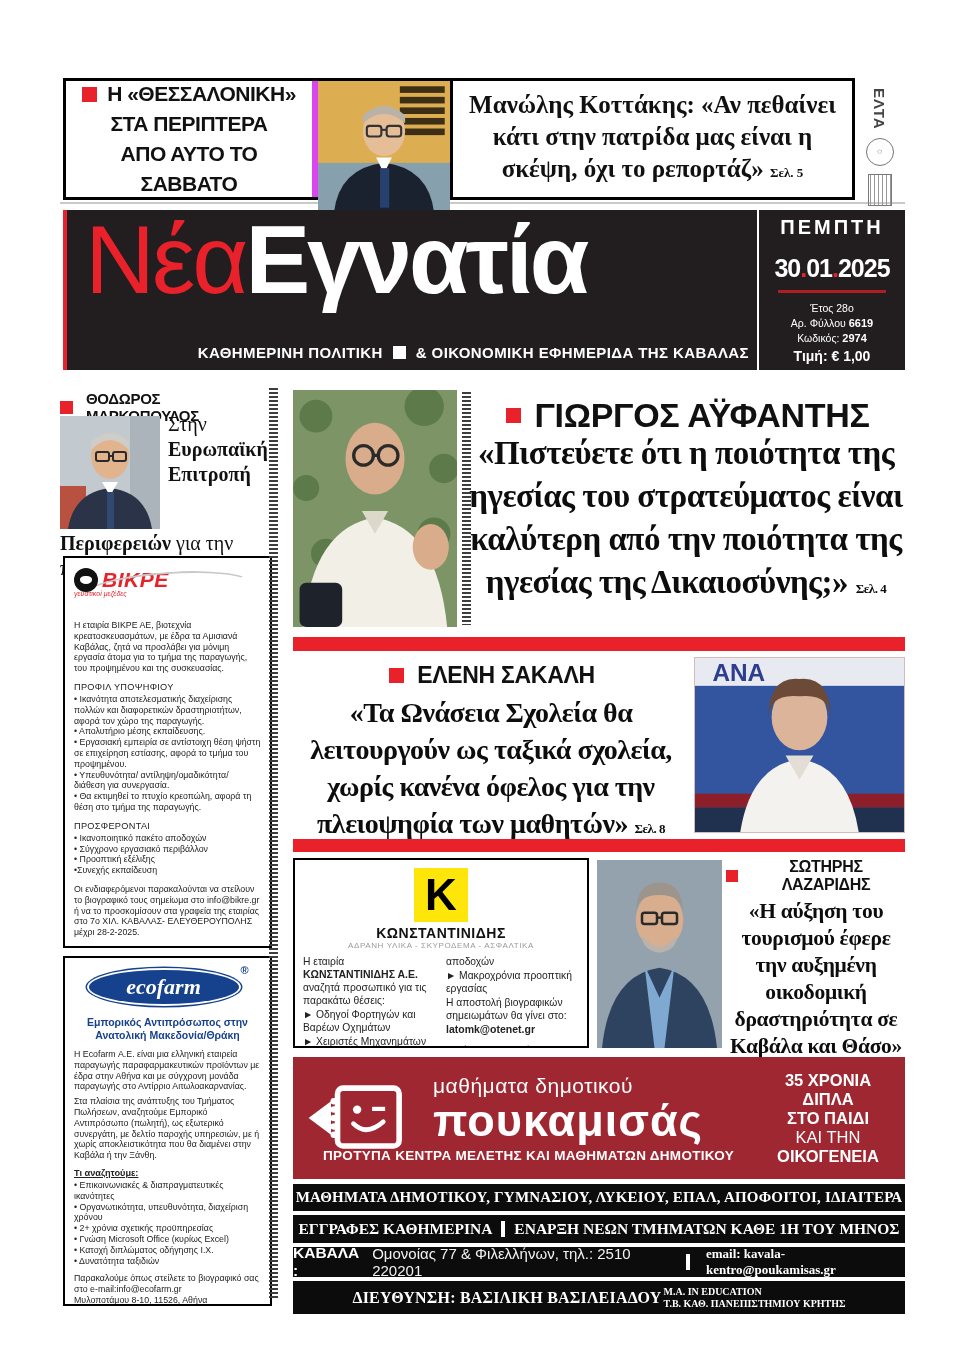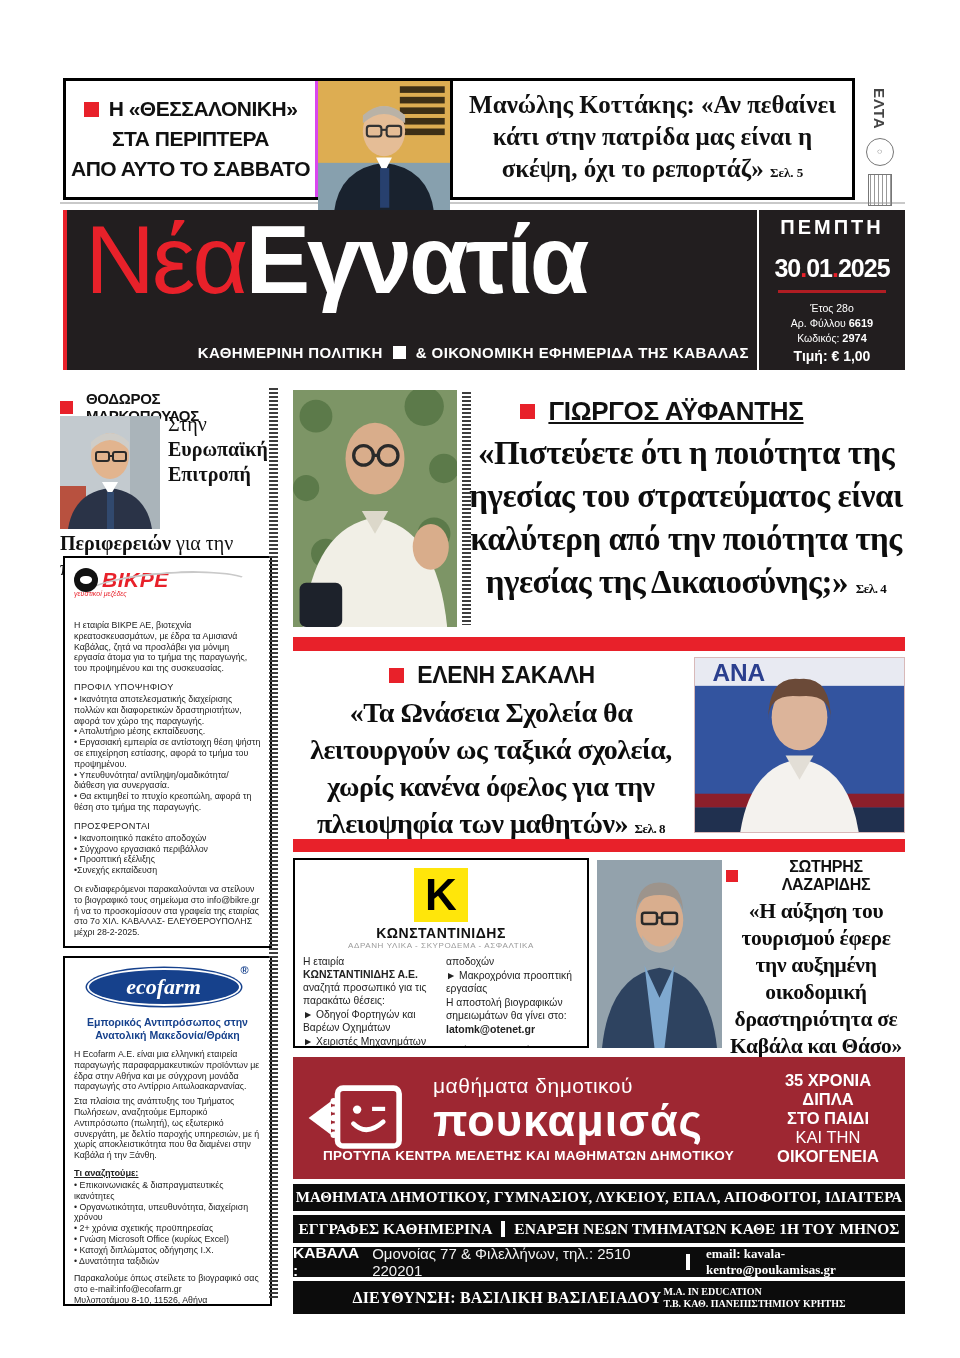--- a/index.html
+++ b/index.html
@@ -5,21 +5,21 @@
   html,body{margin:0;padding:0;background:#fff;}
   #page{position:relative;width:960px;height:1358px;background:#fff;overflow:hidden;
         font-family:"Liberation Sans",sans-serif;color:#111;}
   .abs{position:absolute;}
   .rsq{display:inline-block;width:15px;height:15px;background:#e8212a;flex:none;}
   .pref{font-size:13px;font-weight:700;font-family:"Liberation Serif",serif;}
 
   
   .hline{left:60px;top:202px;width:845px;height:2px;background:#c9c9c9;}
   .topstrip{left:63px;top:78px;width:792px;height:122px;border:3px solid #000;display:flex;box-sizing:border-box;background:#fff;}
-  .kiosk{width:252px;border-right:3px solid #d946ef;display:flex;flex-direction:column;justify-content:center;
+  .kiosk{width:252px;border-right:6px solid #d946ef;display:flex;flex-direction:column;justify-content:center;
          text-align:center;font-weight:700;font-size:21px;line-height:30px;letter-spacing:-0.5px;padding:0 4px;box-sizing:border-box;}
   .kiosk .l1{display:flex;align-items:center;justify-content:center;gap:10px;}
   .kphoto{width:132px;border-right:3px solid #000;position:relative;}
   .khead{flex:1;display:flex;flex-direction:column;justify-content:center;text-align:center;
          font-family:"Liberation Serif",serif;font-weight:700;font-size:25px;line-height:32px;padding:0 6px;}
   .stamp{left:820px;top:118px;width:120px;height:44px;transform:rotate(90deg);display:flex;align-items:center;gap:8px;color:#555;}
   .stamp .brand{font-weight:700;font-size:15px;color:#444;letter-spacing:1px;}
   .stamp .ring{width:26px;height:26px;border:1.5px solid #777;border-radius:50%;flex:none;display:flex;align-items:center;justify-content:center;font-size:9px;color:#777;}
   .stamp .box{width:30px;height:22px;border:1.5px solid #777;flex:none;background:repeating-linear-gradient(to bottom,#999 0 1px,transparent 1px 4px);}
 
@@ -75,21 +75,21 @@
 
   .vdash{width:9px;background:repeating-linear-gradient(to bottom,#3d3d3d 0 2px,transparent 2px 4px);}
   .vd1{left:269px;top:388px;height:912px;}
   .vd2{left:462px;top:392px;height:233px;}
 
   
   .sec-head{display:flex;align-items:center;justify-content:center;gap:13px;font-weight:700;letter-spacing:-0.3px;}
   .quote{font-family:"Liberation Serif",serif;font-weight:700;text-align:center;color:#0d0d0d;}
 
   .ayf-photo{left:293px;top:390px;width:164px;height:237px;}
-  .ayf-head{left:444px;top:396px;width:436px;font-size:26px;text-decoration:underline;}
+  .ayf-head{left:470px;top:396px;width:436px;font-size:34px;}
   .ayf-quote{left:466px;top:432px;width:440px;font-size:33px;line-height:43px;letter-spacing:-0.5px;}
 
   .redbar{left:293px;width:612px;background:#e8212a;}
   .rb1{top:637px;height:14px;}
   .rb2{top:839px;height:13px;}
 
   .sak-head{left:296px;top:662px;width:392px;font-size:23px;}
   .sak-quote{left:293px;top:694px;width:396px;font-size:28px;line-height:37px;letter-spacing:-0.5px;}
   .sak-photo{left:694px;top:657px;width:211px;height:176px;border:1px solid #d8b9b9;box-sizing:border-box;}
 

